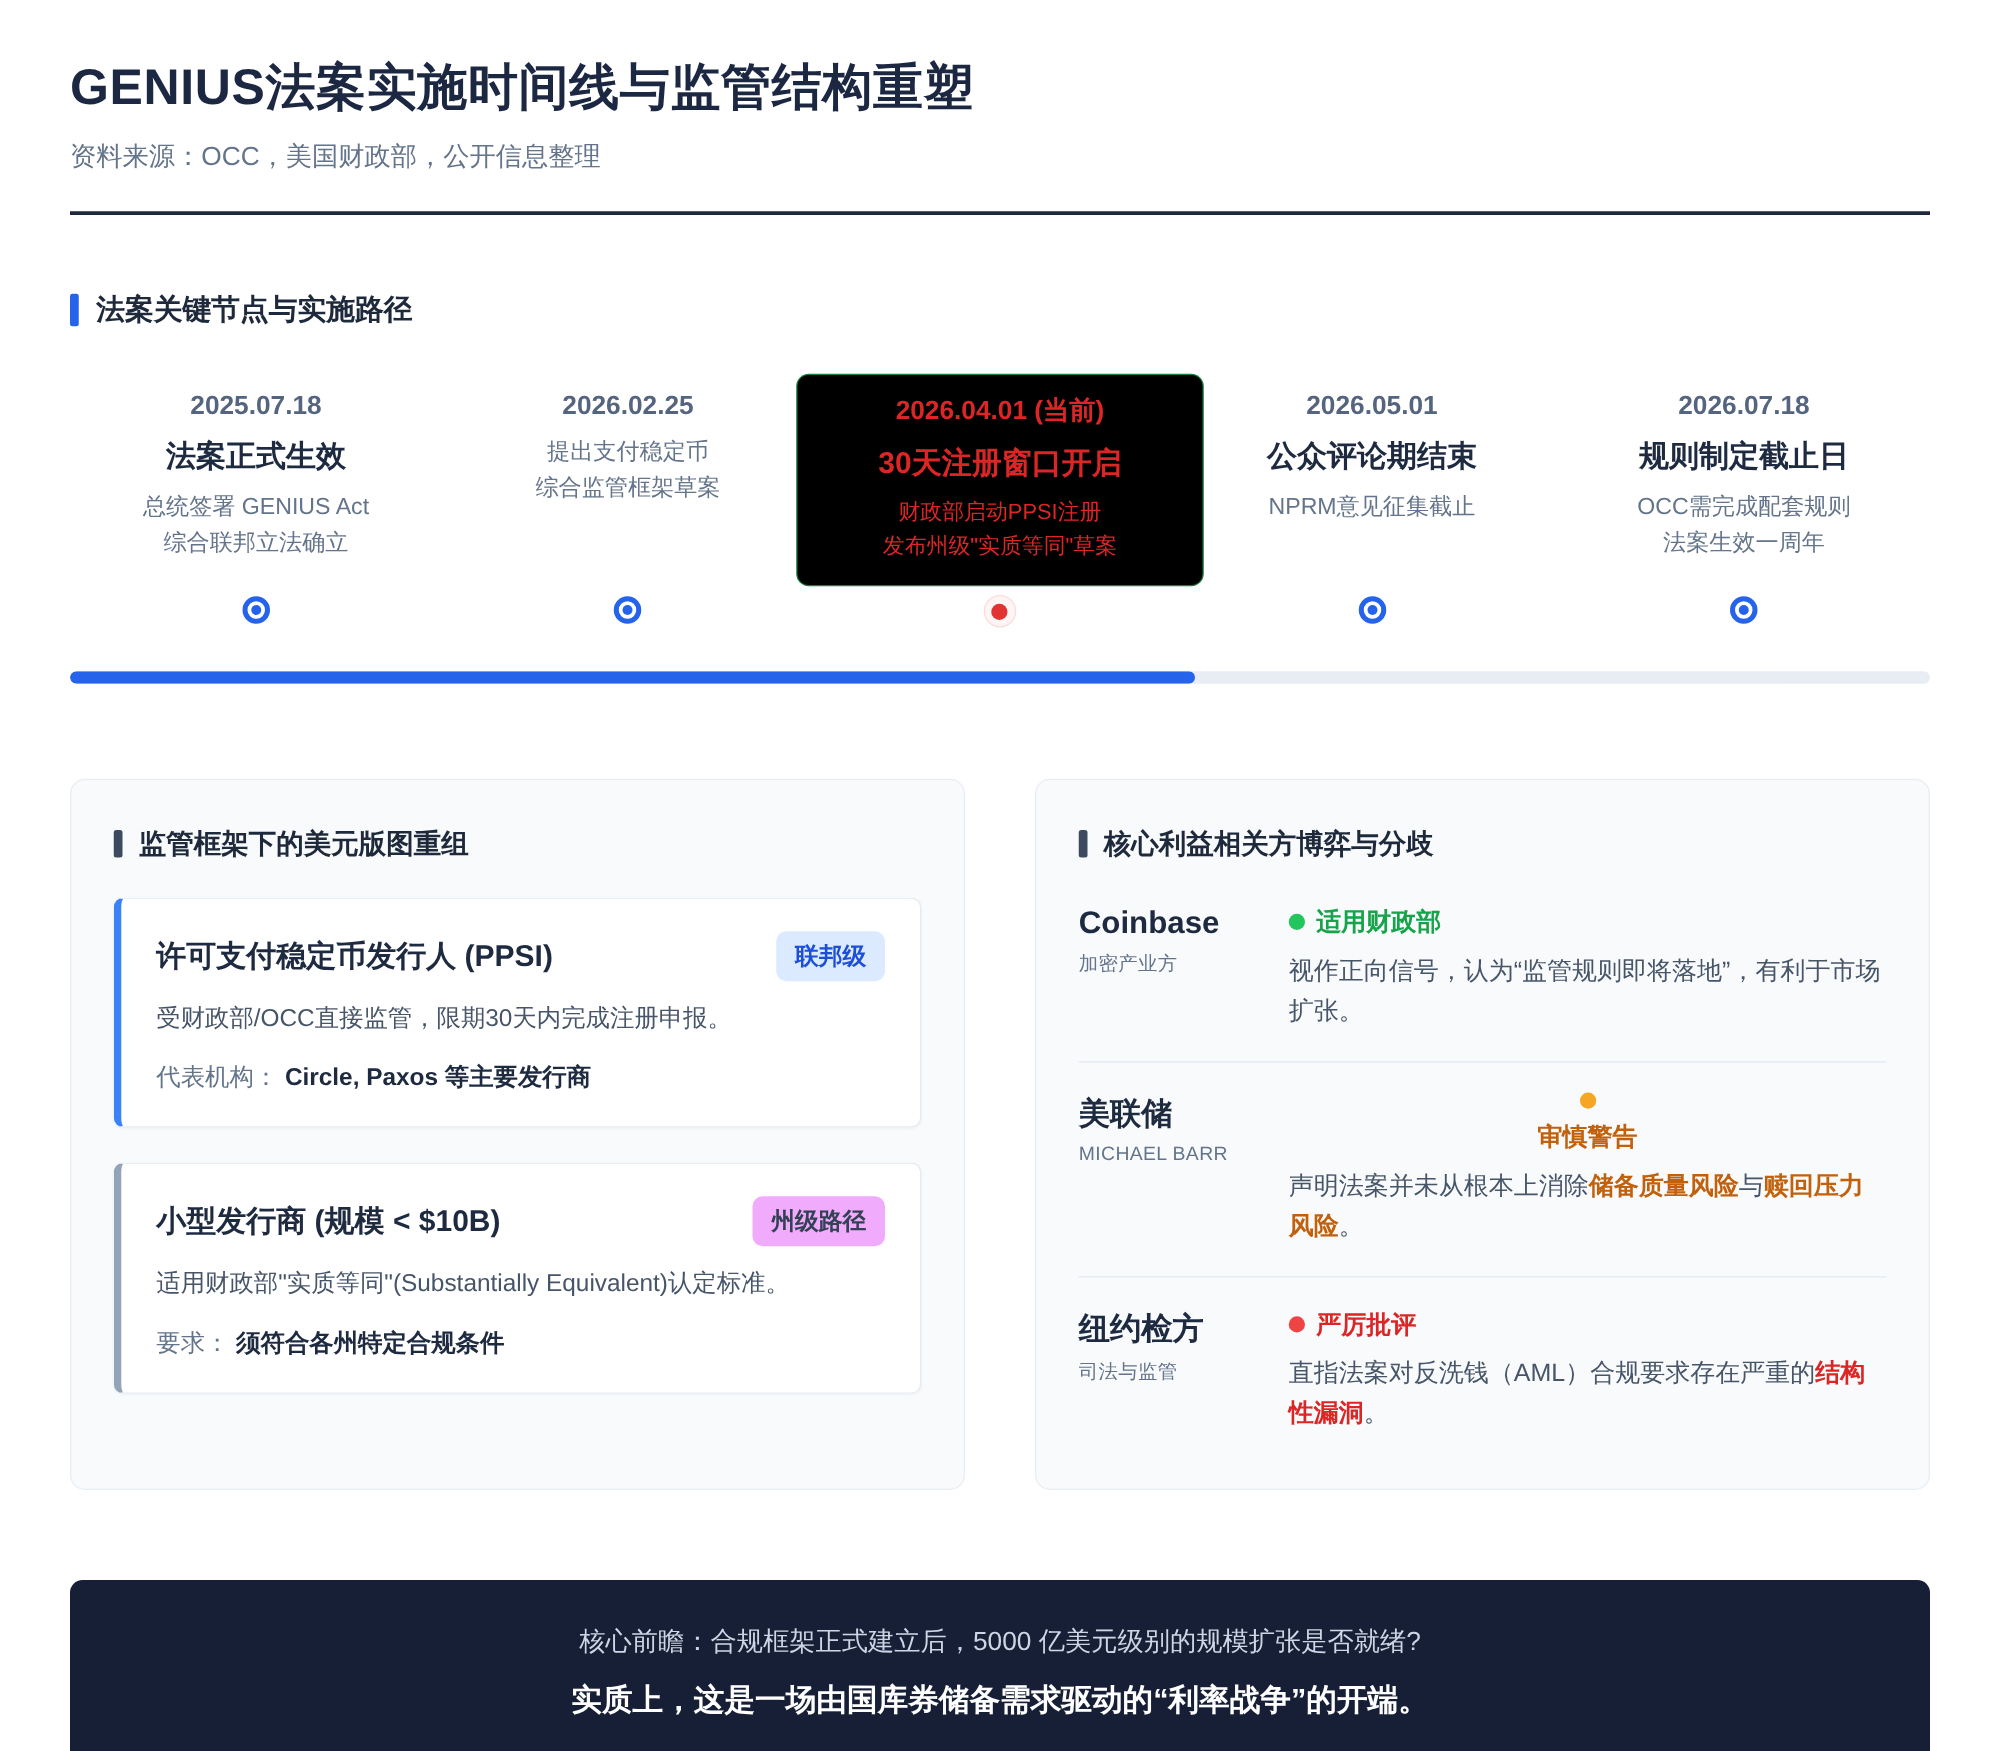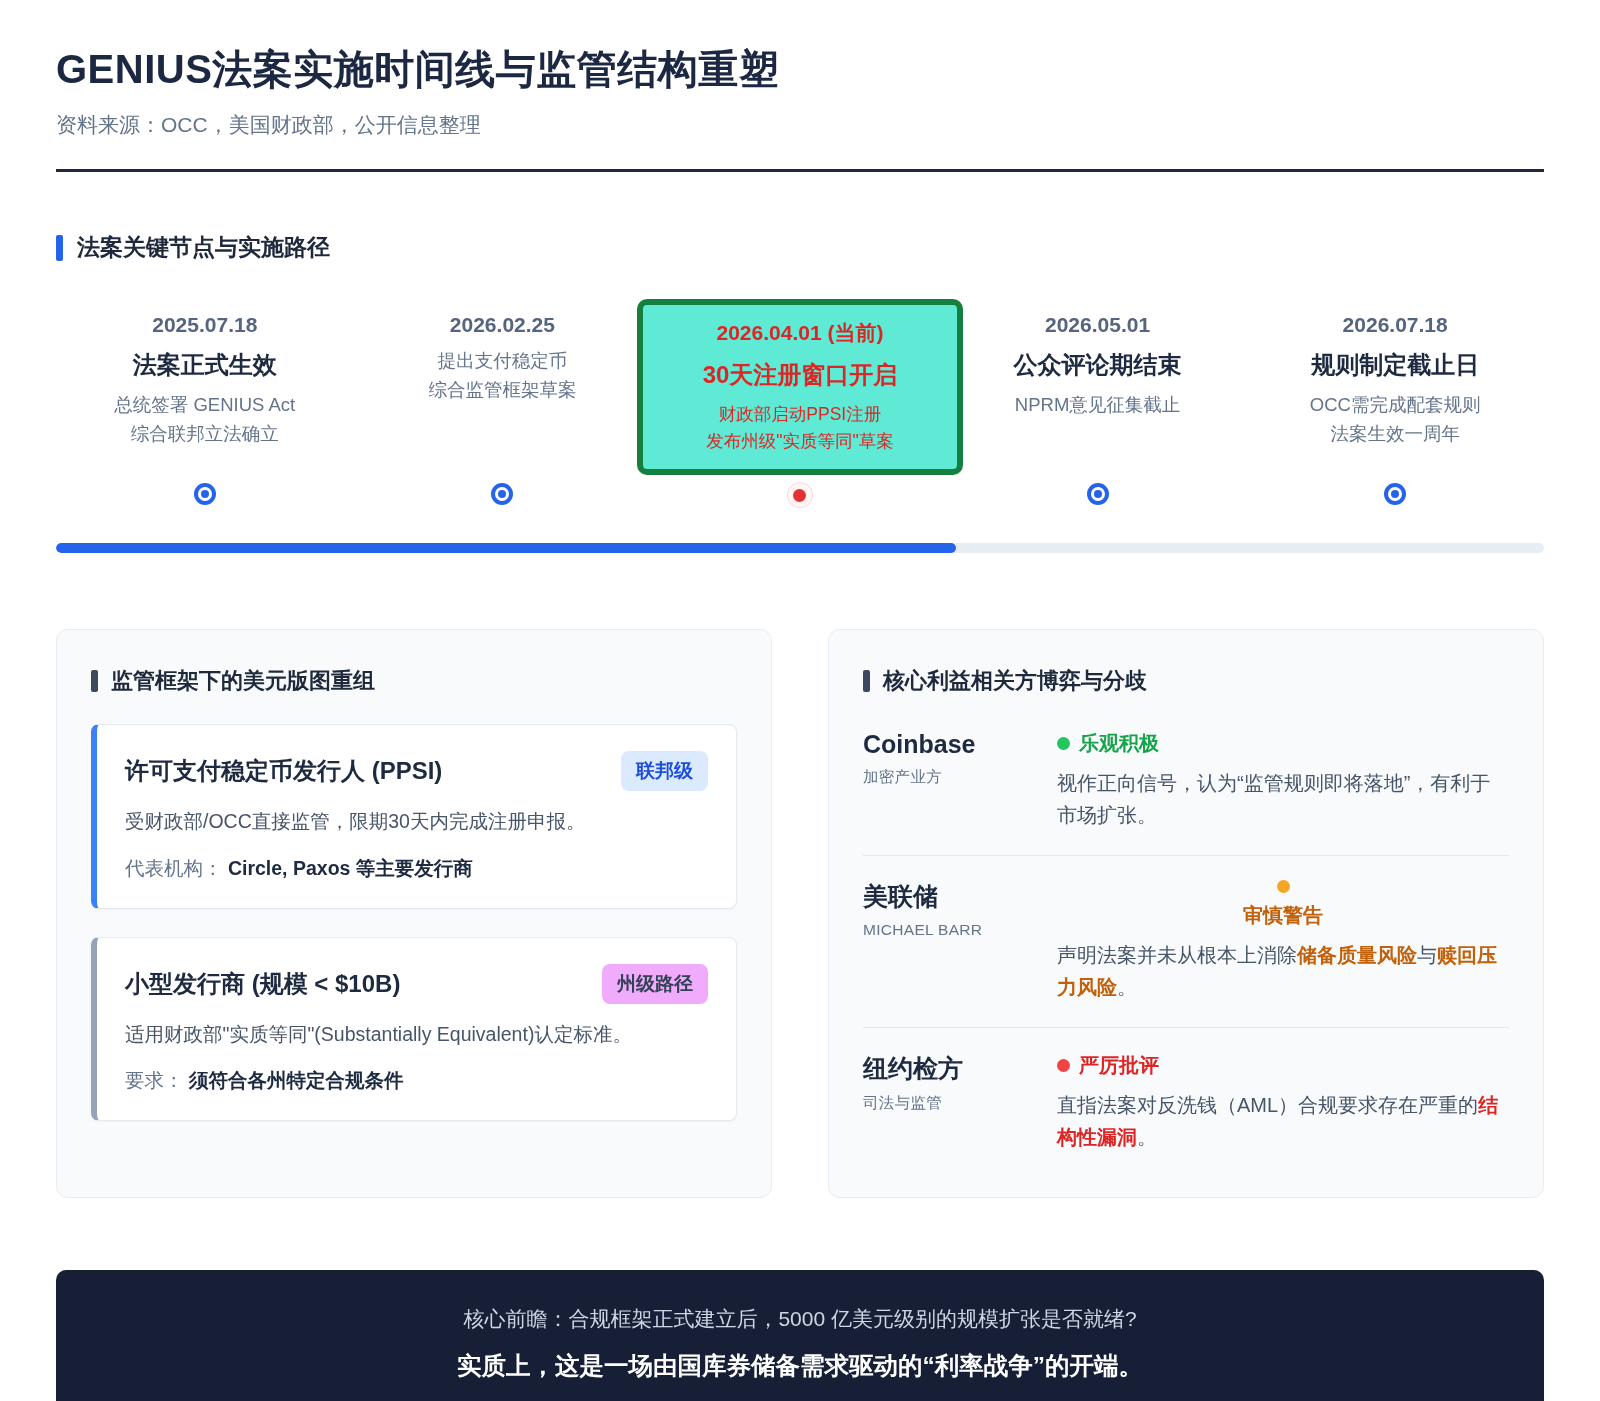--- a/index.html
+++ b/index.html
@@ -21,21 +21,21 @@
   .section-header { margin-top: 60px; display: flex; align-items: center; gap: 14px; }
   .section-bar { width: 7px; height: 26px; background: #2563eb; border-radius: 2px; }
   .section-title { font-size: 23px; font-weight: bold; color: #1e293b; }
 
   
   .timeline { margin-top: 36px; }
   .tl-items { display: flex; }
   .tl-item { flex: 1 1 0; text-align: center; position: relative; }
   .tl-content { min-height: 170px; padding: 14px 6px; }
   .tl-item.current .tl-content {
-    background: #5eead4; border: 6px solid #15803d; border-radius: 10px;
+    background: #000000; border: 1px solid #15803d; border-radius: 10px;
     margin: 0 -14px; padding: 14px 12px;
   }
   .tl-date { font-size: 21px; font-weight: bold; color: #55657f; }
   .tl-title { margin-top: 12px; font-size: 24px; font-weight: bold; color: #1e2a40; }
   .tl-desc { margin-top: 10px; font-size: 18.5px; line-height: 1.55; color: #64748b; }
   .tl-desc div:empty { display: none; }
   .tl-item.current .tl-date, .tl-item.current .tl-title, .tl-item.current .tl-desc { color: #dc2626; }
   .tl-item.current .tl-desc { font-size: 17.5px; }
 
   .tl-markers { display: flex; margin-top: 8px; }
@@ -79,21 +79,21 @@
   .badge-federal { background: #dbeafe; color: #1d4ed8; }
   .badge-state { background: #f0abfc; color: #334155; }
   .issuer-desc { margin-top: 16px; font-size: 19.5px; color: #475569; line-height: 1.5; }
   .issuer-kv { margin-top: 18px; font-size: 19.5px; }
   .issuer-kv .kv-label { color: #64748b; }
   .issuer-kv .kv-value { color: #1e2a40; font-weight: bold; }
 
   
   .stakeholders { margin-top: 10px; }
   .stakeholder-row {
-    display: grid; grid-template-columns: 168px 1fr; gap: 26px;
+    display: grid; grid-template-columns: 168px 1fr; 
     padding: 24px 0; border-bottom: 1px solid #e2e8f0;
   }
   .stakeholder-row:last-child { border-bottom: none; padding-bottom: 8px; }
   .sh-name { font-size: 25px; font-weight: bold; color: #1e2a40; }
   .sh-role { margin-top: 8px; font-size: 15.5px; color: #64748b; letter-spacing: 0.3px; }
   .sh-stance { font-size: 20px; font-weight: bold; display: flex; align-items: center; gap: 9px; }
   .sh-dot { width: 13px; height: 13px; border-radius: 50%; display: inline-block; }
   .stance-positive .sh-stance { color: #16a34a; }
   .stance-positive .sh-dot { background: #22c55e; }
   .stance-caution .sh-stance { color: #c2610c; flex-direction: column; }
@@ -260,21 +260,21 @@
       <div class="stakeholders">
 
         <div class="stakeholder-row stance-positive">
           <div>
             <div class="sh-name">Coinbase</div>
             <div class="sh-role">加密产业方</div>
           </div>
           <div>
             <div class="sh-stance">
               <span class="sh-dot"></span>
-              <span>乐观积极</span>
+              <span>适用财政部</span>
             </div>
             <div class="sh-text">
               <span>视作正向信号，认为“监管规则即将落地”，有利于市场扩张。</span>
             </div>
           </div>
         </div>
 
         <div class="stakeholder-row stance-caution">
           <div>
             <div class="sh-name">美联储</div>

